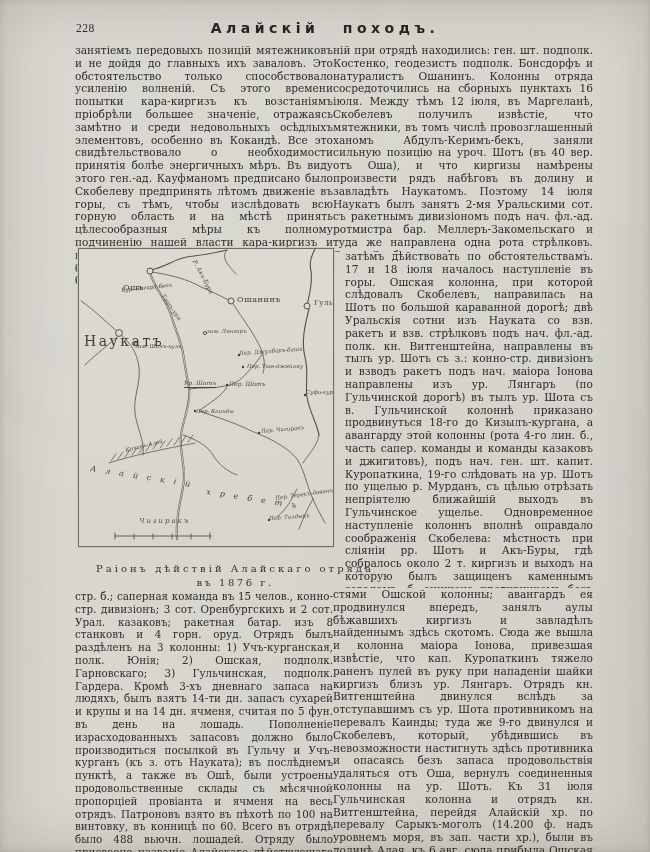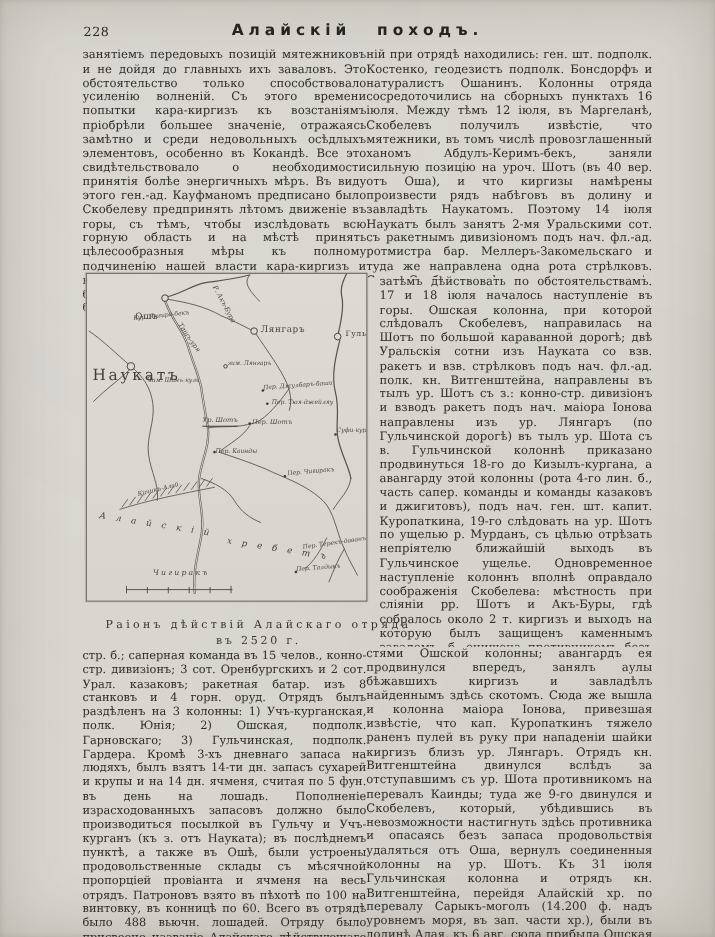--- a/index.html
+++ b/index.html
@@ -7,21 +7,21 @@
     width:650px;height:852px;position:relative;overflow:hidden;
     background:var(--paper,#d8d6cf);
     font-family:"DejaVu Serif",serif;color:var(--ink,#2e2c28);
   }
   .page-vignette{position:absolute;inset:0;pointer-events:none;
     box-shadow:inset 0 0 60px rgba(90,85,70,.25), inset 0 0 6px rgba(90,85,70,.2);}
   .grain{position:absolute;inset:0;pointer-events:none;opacity:.5;
     background:
       radial-gradient(ellipse at 20% 10%, rgba(255,255,255,.07), transparent 60%),
       radial-gradient(ellipse at 85% 90%, rgba(70,65,50,.08), transparent 55%);}
-  .hdr-num{position:absolute;left:76px;top:22px;font-size:11.5px;letter-spacing:.5px;}
+  .hdr-num{position:absolute;left:76px;top:22px;font-size:11.5px;letter-spacing:.5px;font-family:Liberation Serif, serif;}
   .hdr-title{position:absolute;left:0;top:20px;width:100%;text-align:center;
     font-family:"DejaVu Sans",sans-serif;font-weight:bold;font-size:14px;
     letter-spacing:4.5px;word-spacing:14px;color:#262420;}
   .block{position:absolute;text-align:justify;text-align-last:justify;
     font-size:10.6px;line-height:12.8px;word-spacing:.4px;color:#2e2c28;}
   .lt{left:75px;top:44px;width:258px;height:246px;overflow:hidden;}
   .lb{left:75px;top:590px;width:258px;height:262px;font-size:10.35px;overflow:hidden;}
   .rt{left:333px;top:44px;width:260px;height:208px;overflow:hidden;}
   .rm{left:345px;top:250px;width:248px;height:338px;overflow:hidden;}
   .rb{left:333px;top:588px;width:260px;height:264px;overflow:hidden;}
@@ -109,21 +109,21 @@
         <circle cx="180" cy="184" r="1.2"></circle>
           <circle cx="160" cy="106" r="1.2"></circle>
         <circle cx="164" cy="118" r="1.2"></circle>
           <circle cx="190" cy="271" r="1.2"></circle>
         <circle cx="226" cy="146" r="1.2"></circle>
       </g>
     </svg>
     <div id="map-labels">
         <span class="mlab town" style="left: 44px; top: 19px; font-size: 8px; margin-top: 16px;">Ошъ</span>
         <span class="mlab town sp" style="left: 5px; top: 85px; font-size: 14px;">Наукатъ</span>
-        <span class="mlab town" style="left: 158px; top: 47px; font-size: 8px;">Лянгаръ</span>
+        <span class="mlab town" style="left: 158px; top: 47px; font-size: 8px;">Ошанинъ</span>
         <span class="mlab town" style="left: 235px; top: 51px; font-size: 7px;">Гульча</span>
         <span class="mlab cur" style="left: 118px; top: 10px; font-size: 6px; transform: rotate(62deg);">Р. Акъ-Бура</span>
         <span class="mlab cur" style="left: 86px; top: 44px; font-size: 6px; transform: rotate(55deg);">Ташъ-уря</span>
         <span class="mlab cur" style="left: 42px; top: 39px; font-size: 5.5px; transform: rotate(-6deg);">Кур. Янгира-бекъ</span>
         <span class="mlab cur" style="left: 56px; top: 95px; font-size: 5.5px;">зим. Шанъ-куль</span>
         <span class="mlab cur" style="left: 128px; top: 80px; font-size: 5.5px;">зим. Лянгаръ</span>
         <span class="mlab cur" style="left: 160px; top: 102px; font-size: 5.5px; transform: rotate(-4deg);">Пер. Джулбаръ-баши</span>
         <span class="mlab cur" style="left: 168px; top: 115px; font-size: 5.5px;">Пер. Тюя-джейляу</span>
         <span class="mlab cur u" style="left: 105px; top: 131px; font-size: 6px;">Ур. Шотъ</span>
         <span class="mlab cur" style="left: 150px; top: 132px; font-size: 6px;">Пер. Шотъ</span>
@@ -133,20 +133,20 @@
         <span class="mlab cur" style="left: 46px; top: 199px; font-size: 5.5px; transform: rotate(-14deg);">Кичикъ-Алай</span>
         <span class="mlab cur ridge" style="left: 12px; top: 216px; font-size: 8px; transform: rotate(9deg);">Алайскій</span>
         <span class="mlab cur ridge" style="left: 128px; top: 239px; font-size: 8px; transform: rotate(9deg);">хребетъ</span>
         <span class="mlab cur" style="left: 196px; top: 247px; font-size: 5.5px; transform: rotate(-8deg);">Пер. Терекъ-даванъ</span>
         <span class="mlab cur" style="left: 190px; top: 267px; font-size: 5.5px; transform: rotate(-4deg);">Пер. Талдыкъ</span>
         <span class="mlab cur scale" style="left: 60px; top: 269px; font-size: 7px;">Чигиракъ</span>
       </div>
   </div>
   <figcaption class="fig-caption">
     <div class="c1">Раіонъ дѣйствій Алайскаго отряда</div>
-    <div class="c2">въ 2520 г.</div>
+    <div class="c2">въ 1876 г.</div>
   </figcaption>
 </figure>
 
 <div class="block lb">стр. б.; саперная команда въ 15 челов., конно-стр. дивизіонъ; 3 сот. Оренбургскихъ и 2 сот. Урал. казаковъ; ракетная батар. изъ 8 станковъ и 4 горн. оруд. Отрядъ былъ раздѣленъ на 3 колонны: 1) Учъ-курганская, полк. Юнія; 2) Ошская, подполк. Гарновскаго; 3) Гульчинская, подполк. Гардера. Кромѣ 3-хъ дневнаго запаса на людяхъ, былъ взятъ 14-ти дн. запасъ сухарей и крупы и на 14 дн. ячменя, считая по 5 фун. въ день на лошадь. Пополненіе израсходованныхъ запасовъ должно было производиться посылкой въ Гульчу и Учъ-курганъ (къ з. отъ Науката); въ послѣднемъ пунктѣ, а также въ Ошѣ, были устроены продовольственные склады съ мѣсячной пропорціей провіанта и ячменя на весь отрядъ. Патроновъ взято въ пѣхотѣ по 100 на винтовку, въ конницѣ по 60. Всего въ отрядѣ было 488 вьючн. лошадей. Отряду было присвоено названіе Алайскаго дѣйствующаго отряда. Для ученыхъ изслѣдованій и наблюде-</div>
 <div class="block rt">ній при отрядѣ находились: ген. шт. подполк. Костенко, геодезистъ подполк. Бонсдорфъ и натуралистъ Ошанинъ. Колонны отряда сосредоточились на сборныхъ пунктахъ 16 іюля. Между тѣмъ 12 іюля, въ Маргеланѣ, Скобелевъ получилъ извѣстіе, что мятежники, въ томъ числѣ провозглашенный ханомъ Абдулъ-Керимъ-бекъ, заняли сильную позицію на уроч. Шотъ (въ 40 вер. отъ Оша), и что киргизы намѣрены произвести рядъ набѣговъ въ долину и завладѣть Наукатомъ. Поэтому 14 іюля Наукатъ былъ занятъ 2-мя Уральскими сот. съ ракетнымъ дивизіономъ подъ нач. фл.-ад. ротмистра бар. Меллеръ-Закомельскаго и туда же направлена одна рота стрѣлковъ. Самъ Скобелевъ рѣшилъ начать движеніе Ошской колонной и частью Гульчинской, разбить противника, сосредоточившагося у Шота, а</div>
 <div class="block rm">затѣмъ дѣйствовать по обстоятельствамъ. 17 и 18 іюля началось наступленіе въ горы. Ошская колонна, при которой слѣдовалъ Скобелевъ, направилась на Шотъ по большой караванной дорогѣ; двѣ Уральскія сотни изъ Науката со взв. ракетъ и взв. стрѣлковъ подъ нач. фл.-ад. полк. кн. Витгенштейна, направлены въ тылъ ур. Шотъ съ з.: конно-стр. дивизіонъ и взводъ ракетъ подъ нач. маіора Іонова направлены изъ ур. Лянгаръ (по Гульчинской дорогѣ) въ тылъ ур. Шота съ в. Гульчинской колоннѣ приказано продвинуться 18-го до Кизылъ-кургана, а авангарду этой колонны (рота 4-го лин. б., часть сапер. команды и команды казаковъ и джигитовъ), подъ нач. ген. шт. капит. Куропаткина, 19-го слѣдовать на ур. Шотъ по ущелью р. Мурданъ, съ цѣлью отрѣзать непріятелю ближайшій выходъ въ Гульчинское ущелье. Одновременное наступленіе колоннъ вполнѣ оправдало соображенія Скобелева: мѣстность при сліяніи рр. Шотъ и Акъ-Буры, гдѣ собралось около 2 т. киргизъ и выходъ на которую былъ защищенъ каменнымъ заваломъ, б. очищена противникомъ безъ выстрѣла и занята ча-</div>
 <div class="block rb">стями Ошской колонны; авангардъ ея продвинулся впередъ, занялъ аулы бѣжавшихъ киргизъ и завладѣлъ найденнымъ здѣсь скотомъ. Сюда же вышла и колонна маіора Іонова, привезшая извѣстіе, что кап. Куропаткинъ тяжело раненъ пулей въ руку при нападеніи шайки киргизъ близъ ур. Лянгаръ. Отрядъ кн. Витгенштейна двинулся вслѣдъ за отступавшимъ съ ур. Шота противникомъ на перевалъ Каинды; туда же 9-го двинулся и Скобелевъ, который, убѣдившись въ невозможности настигнуть здѣсь противника и опасаясь безъ запаса продовольствія удаляться отъ Оша, вернулъ соединенныя колонны на ур. Шотъ. Къ 31 іюля Гульчинская колонна и отрядъ кн. Витгенштейна, перейдя Алайскій хр. по перевалу Сарыкъ-моголъ (14.200 ф. надъ уровнемъ моря, въ зап. части хр.), были въ долинѣ Алая, къ 6 авг. сюда прибыла Ошская колонна и 14-го—Учъ-курганская. За это время отдѣльными летучими отрядами преслѣ-</div>
 
 </body></html>

